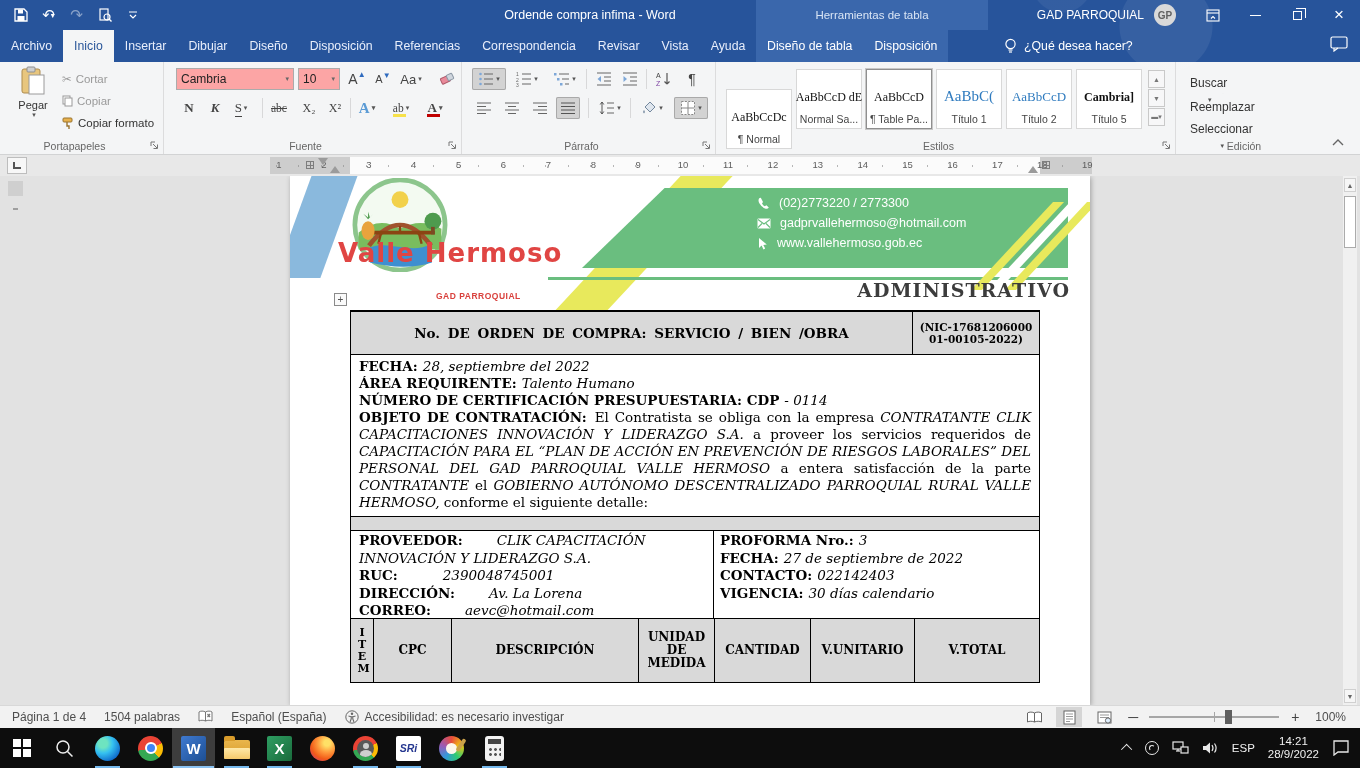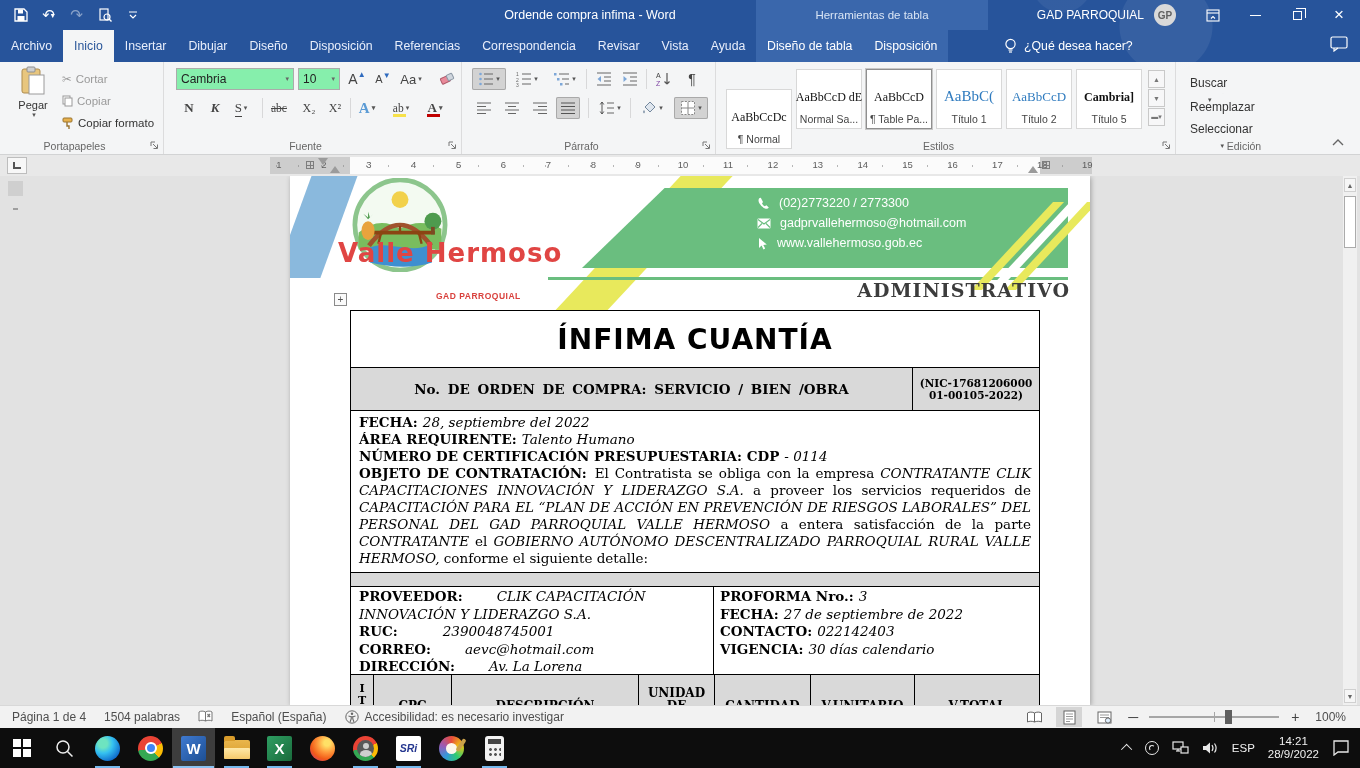--- a/index.html
+++ b/index.html
@@ -41,21 +41,21 @@
 .launcher{position:absolute;bottom:4px;right:4px;}
 .rbtn{display:inline-flex;align-items:center;justify-content:center;border-radius:2px;color:#444;}
 .tgl-sel{background:#d3d3d3;box-shadow:inset 0 0 0 1px #a9a9a9;}
 .sep-v{width:1px;height:20px;background:#d8d8d9;align-self:center;}
 .caret{font-size:7px;color:#555;margin-left:2px;}
 
 .paste-btn{position:absolute;left:10px;top:4px;width:46px;height:66px;display:flex;flex-direction:column;align-items:center;font-size:11px;color:#333;}
 .clip-small{position:absolute;left:62px;display:flex;align-items:center;gap:4px;font-size:11.5px;color:#333;height:20px;}
 .clip-small.dim{color:#9a9a9a;}
 
-.combo{background:#86efac;border:1px solid #ababab;height:22px;display:flex;align-items:center;font-size:12px;color:#222;padding:0 4px;position:absolute;top:6px;}
+.combo{background:#fca5a5;border:1px solid #ababab;height:22px;display:flex;align-items:center;font-size:12px;color:#222;padding:0 4px;position:absolute;top:6px;}
 .combo .dd{margin-left:auto;font-size:7px;color:#666;padding-left:4px;}
 .fbtn{position:absolute;top:6px;height:22px;min-width:22px;}
 .fbtn2{position:absolute;top:35px;height:22px;min-width:22px;font-family:"Liberation Serif",serif;font-size:13px;}
 .u-line{border-bottom:1.5px solid #444;}
 .red-bar::after{content:'';position:absolute;left:3px;right:6px;bottom:2px;height:3px;background:#c00000;}
 .yel-bar::after{content:'';position:absolute;left:3px;right:6px;bottom:2px;height:3px;background:#f7e14a;}
 
 .icon16{width:16px;height:16px;display:block;}
 .pbtn{position:absolute;height:22px;min-width:24px;}
 
@@ -662,38 +662,37 @@
       <div class="gb-line"></div>
       <div class="rstripe" style="left:722px;background:#e8e95c;"></div>
       <div class="rstripe" style="left:739px;background:#fff;"></div>
       <div class="rstripe" style="left:756px;background:#e8e95c;"></div>
       <div class="dept">ADMINISTRATIVO</div>
       <div class="movehandle">
           <span>+</span>
         </div>
 
       <div class="dtable">
-        <div class="t-title">ÍNFIMA CUANTÍA</div>
         <div class="t-order">
           <div class="oc-l">No. DE ORDEN DE COMPRA: SERVICIO / BIEN /OBRA</div>
           <div class="oc-r">(NIC-1768120600001-00105-2022)</div>
         </div>
         <div class="t-info">
           <div class="dl"><span class="lbl">FECHA:</span><span class="val">28, septiembre del 2022</span></div>
           <div class="dl"><span class="lbl">ÁREA REQUIRENTE:</span><span class="val">Talento Humano</span></div>
           <div class="dl"><span class="lbl">NÚMERO DE CERTIFICACIÓN PRESUPUESTARIA: CDP</span><span class="val">- 0114</span></div>
           <div class="objeto"><span class="olbl">OBJETO DE CONTRATACIÓN:</span><span><span>El Contratista se obliga con la empresa </span><span class="it">CONTRATANTE CLIK CAPACITACIONES INNOVACIÓN Y LIDERAZGO S.A.</span><span> a proveer los servicios requeridos de </span><span class="it">CAPACITACIÓN PARA EL “PLAN DE ACCIÓN EN PREVENCIÓN DE RIESGOS LABORALES” DEL PERSONAL DEL GAD PARROQUIAL VALLE HERMOSO</span><span> a entera satisfacción de la parte </span><span class="it">CONTRATANTE</span><span> el </span><span class="it">GOBIERNO AUTÓNOMO DESCENTRALIZADO PARROQUIAL RURAL VALLE HERMOSO,</span><span> conforme el siguiente detalle:</span></span></div>
         </div>
         <div class="t-gray"></div>
         <div class="t-prov">
           <div class="prov-l">
             <span class="dl"><span class="lbl">PROVEEDOR:</span><span class="val">CLIK CAPACITACIÓN INNOVACIÓN Y LIDERAZGO S.A.</span></span>
             <div class="dl"><span class="lbl" style="margin-right:16px;">RUC:</span><span class="val">2390048745001</span></div>
+            <div class="dl"><span class="lbl">DIRECCIÓN:</span><span class="val">Av. La Lorena</span></div>
             <div class="dl"><span class="lbl">CORREO:</span><span class="val">aevc@hotmail.com</span></div>
-            <div class="dl"><span class="lbl">DIRECCIÓN:</span><span class="val">Av. La Lorena</span></div>
           </div>
           <div class="prov-r">
             <div class="dl"><span class="lbl">PROFORMA Nro.:</span><span class="val">3</span></div>
             <div class="dl"><span class="lbl">FECHA:</span><span class="val">27 de septiembre de 2022</span></div>
             <div class="dl"><span class="lbl">CONTACTO:</span><span class="val">022142403</span></div>
             <div class="dl"><span class="lbl">VIGENCIA:</span><span class="val">30 días calendario</span></div>
           </div>
         </div>
         <div class="t-cols">
           <div class="tc c-item">

